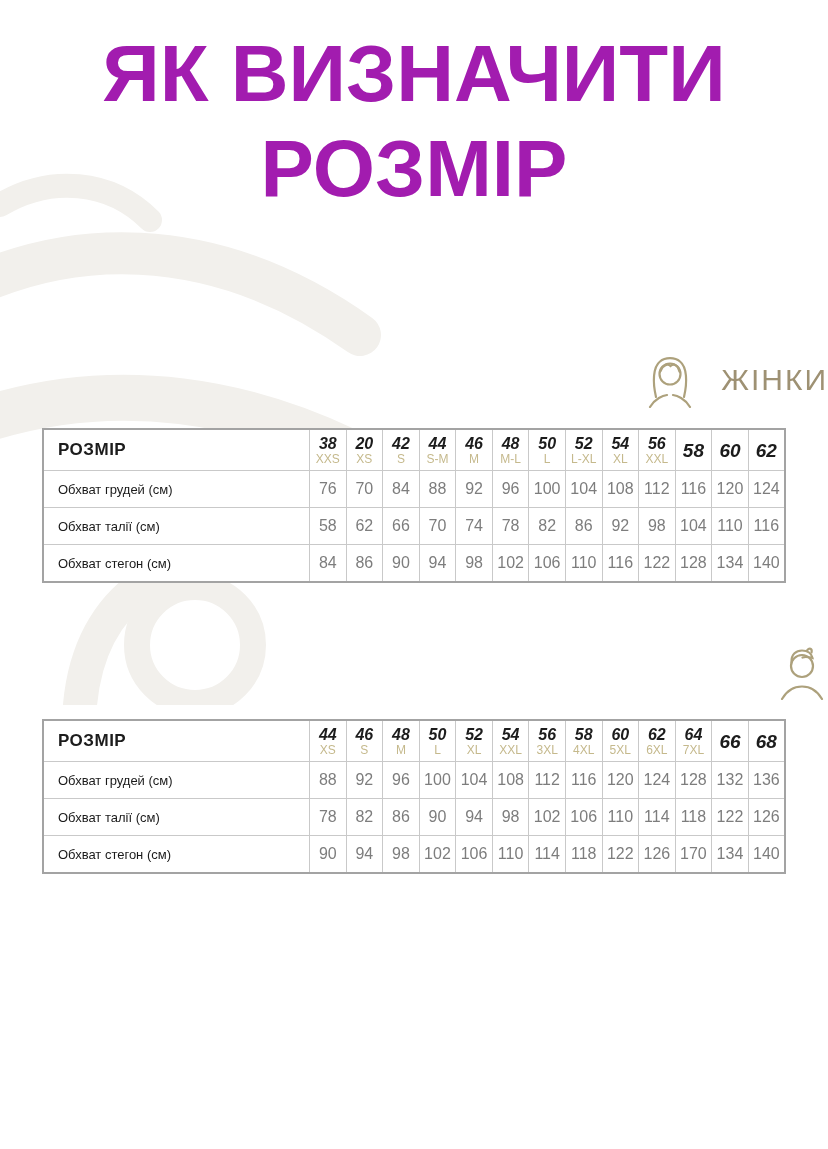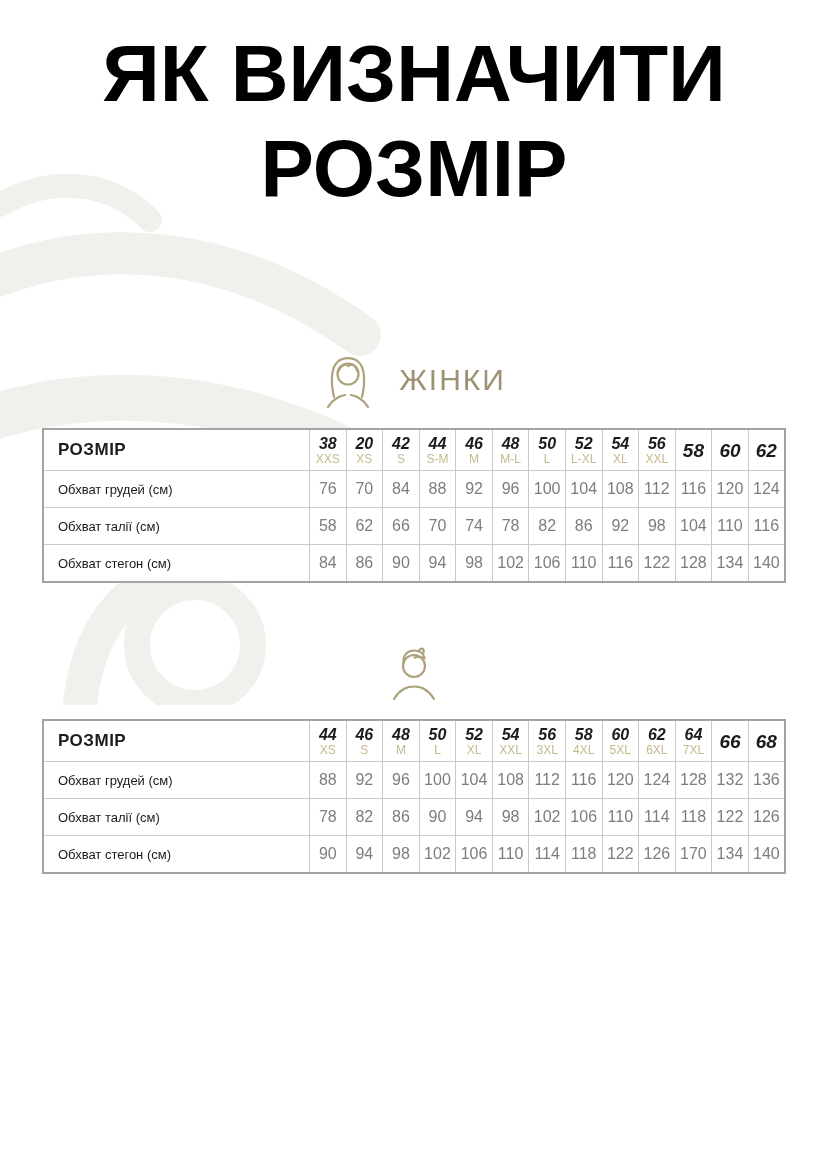--- a/index.html
+++ b/index.html
@@ -3,26 +3,26 @@
 <meta charset="utf-8">
 <style>
   html,body{margin:0;padding:0;}
   body{
     width:828px;height:1149px;position:relative;overflow:hidden;
     background:#ffffff;font-family:"Liberation Sans", sans-serif;
   }
   .watermark{position:absolute;top:165px;left:-60px;z-index:0;}
   .title-wrap{position:absolute;top:26px;left:0;right:0;text-align:center;z-index:2;}
   .title-line{
-    color:#000000;font-weight:bold;font-size:80px;line-height:95px;
+    color:#a21caf;font-weight:bold;font-size:80px;line-height:95px;
     letter-spacing:0px;
   }
   .section-head{
     position:absolute;left:0;right:0;z-index:2;
-    display:flex;align-items:center;justify-content:center;gap:25px;
+    display:flex;align-items:center;justify-content:flex-end;gap:25px;
   }
   .section-head.women{top:352px;}
   .section-head.men{top:644px;}
   .person-icon{display:inline-block;line-height:0;}
   .section-label{
     color:#9e9173;font-size:30px;letter-spacing:2px;font-weight:normal;
   }
   .size-table{
     position:absolute;left:42px;width:744px;z-index:2;
     border-collapse:collapse;table-layout:fixed;background:#ffffff;

